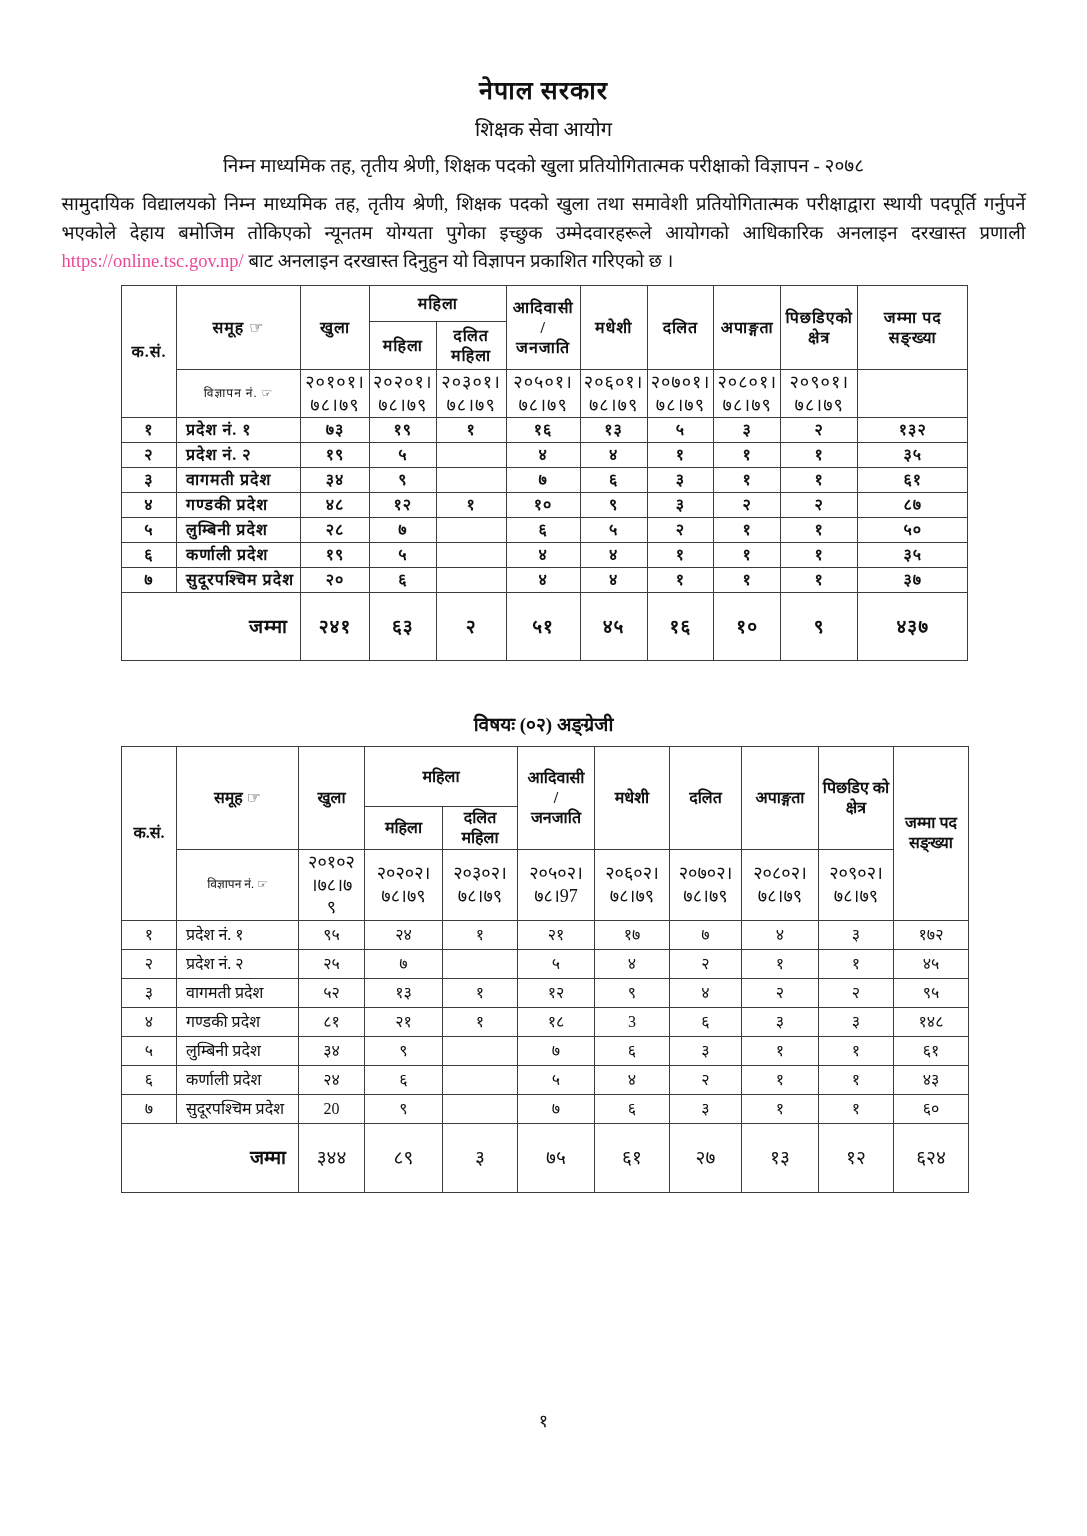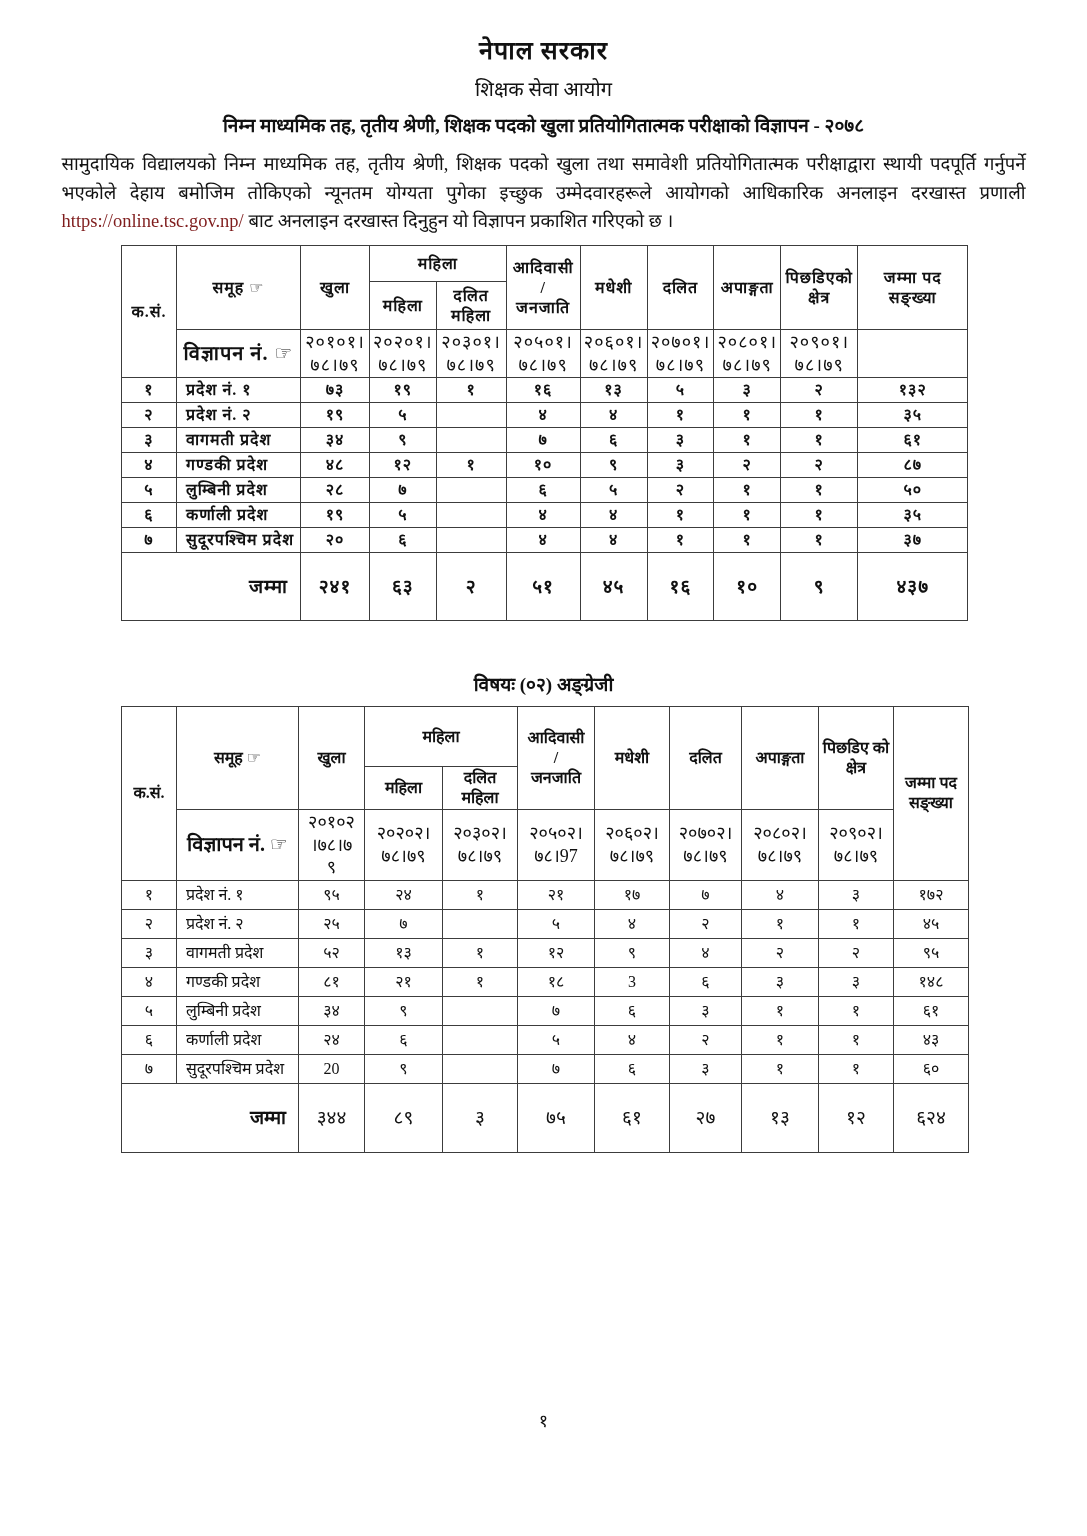--- a/index.html
+++ b/index.html
@@ -7,36 +7,36 @@
   body {
     width: 1087px;
     font-family: "Liberation Serif", "DejaVu Serif", "DejaVu Sans", serif;
     color: #111111;
   }
   .page {
     position: relative;
     width: 1087px;
     height: 1536px;
     background: #ffffff;
-    padding-top: 32px;
+    padding-top: 72px;
     overflow: hidden;
   }
   .center { text-align: center; }
   .t1 { font-size: 25px; font-weight: bold; letter-spacing: 1px; }
   .t2 { font-size: 20px; margin-top: 9px; }
-  .t3 { font-size: 19px; font-weight: bold; margin-top: 10px; }
+  .t3 { font-size: 19px; font-weight: normal; margin-top: 10px; }
   .t4 { font-size: 18px; font-weight: bold; margin-top: 5px; }
   .intro {
     width: 964px;
     margin: 12px auto 0 auto;
     font-size: 18.5px;
     line-height: 1.55;
     text-align: justify;
   }
-  .intro .url { color: #7f1d1d; text-decoration: none; font-family: "Liberation Serif", serif; }
+  .intro .url { color: #ec4899; text-decoration: none; font-family: "Liberation Serif", serif; }
   .subject { font-size: 19px; font-weight: bold; text-align: center; }
   .subject.first  { margin-top: 24px; }
   .subject.second { margin-top: 50px; }
 
   table.vtable {
     border-collapse: collapse;
     table-layout: fixed;
     margin-left: 121px;
     margin-top: 9px;
   }
@@ -44,21 +44,21 @@
     border: 1px solid #3c3c3c;
     text-align: center;
     vertical-align: middle;
     font-size: 16px;
     line-height: 1.25;
     padding: 1px 3px;
     overflow: hidden;
   }
   table.vtable thead td { font-weight: bold; }
   table.vtable thead tr.hrowC td { font-weight: normal; font-size: 18px; }
-  table.vtable thead tr.hrowC td.adlabel { font-weight: bold; font-size: 20px; }
+  table.vtable thead tr.hrowC td.adlabel { font-weight: normal; font-size: 12px; }
   .pre { white-space: pre-line; }
   table.vtable td.group { text-align: left; padding-left: 9px; }
   table.vtable td.total-label { text-align: right; padding-right: 12px; font-weight: bold; }
   table.vtable tr.total-row td { font-size: 19px; }
 
   
   table.t1 thead tr.hrowA { height: 36px; }
   table.t1 thead tr.hrowB { height: 48px; }
   table.t1 thead tr.hrowC { height: 44px; }
   table.t1 tbody tr { height: 25px; }

